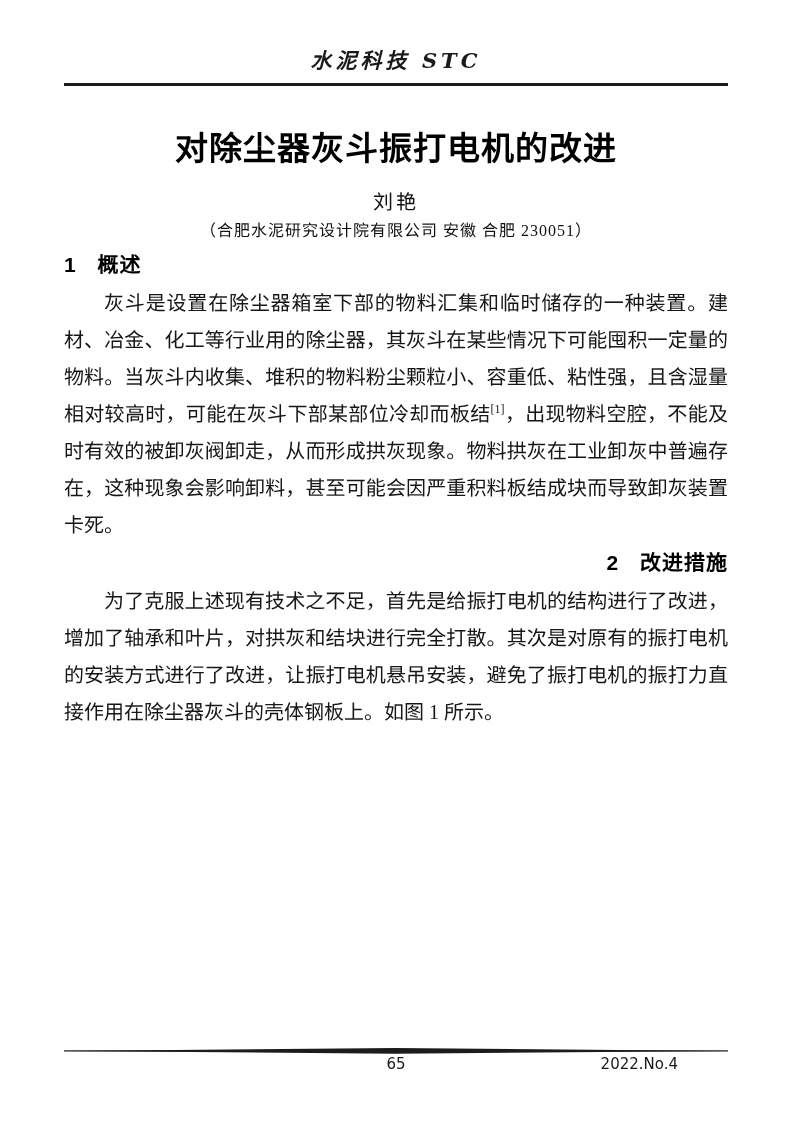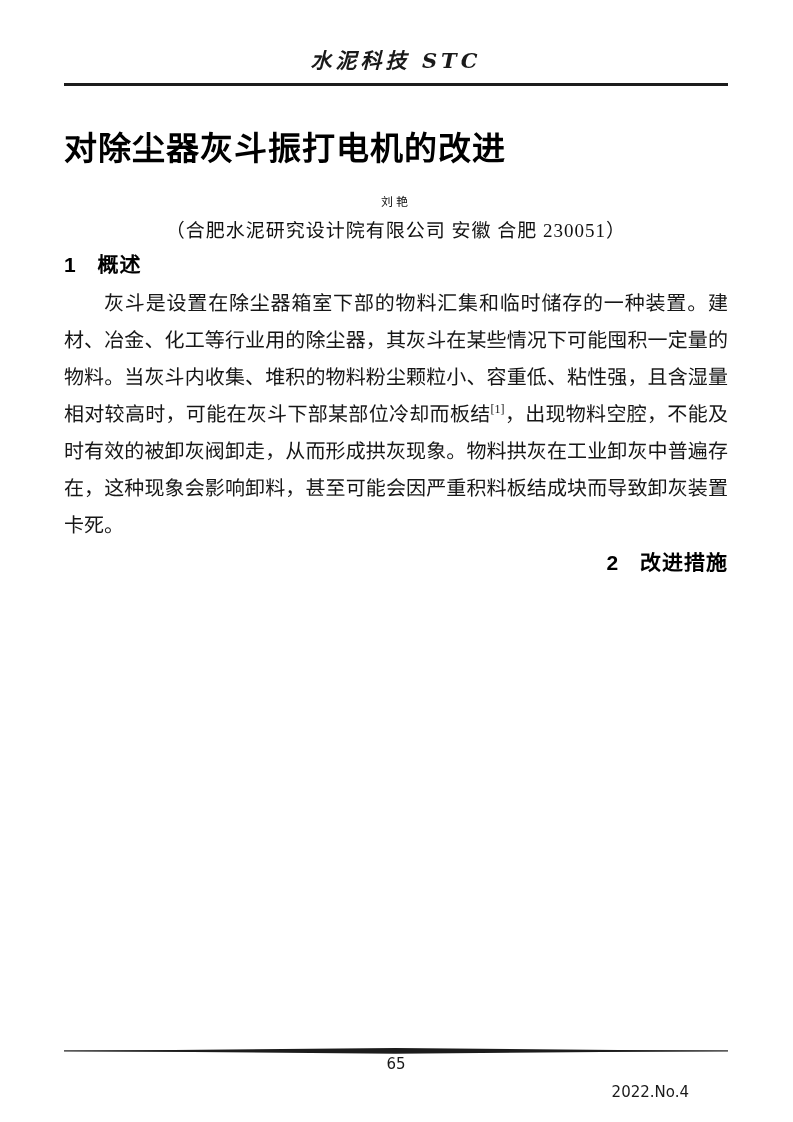--- a/index.html
+++ b/index.html
@@ -32,39 +32,39 @@
   }
   .header-rule {
     margin-top: 7px;
     height: 3px;
     background: #1c1c1c;
   }
 
   
   .article-title {
     margin-top: 42px;
-    text-align: left;
+    text-align: center;
     font-family: "Liberation Sans", "DejaVu Sans", sans-serif;
     font-weight: bold;
     font-size: 33px;
     letter-spacing: 1px;
     line-height: 42px;
     color: #000000;
   }
   .author-line {
     margin-top: 21px;
     text-align: center;
-    font-size: 12px;
+    font-size: 20px;
     letter-spacing: 3px;
     line-height: 22px;
   }
   .affiliation-line {
     margin-top: 5px;
     text-align: center;
-    font-size: 19px;
+    font-size: 16px;
     letter-spacing: 1px;
     line-height: 25px;
   }
 
   
   .section-heading {
     font-family: "Liberation Sans", "DejaVu Sans", sans-serif;
     font-weight: bold;
     font-size: 21px;
     line-height: 26px;
@@ -107,23 +107,22 @@
     font-size: 15px;
     color: #1a1a1a;
   }
   .footer-page-no {
     position: absolute;
     left: 0; right: 0;
     text-align: center;
   }
   .footer-issue {
     position: absolute;
-    right: 39px;
+    right: 50px;
     top: 0;
-    margin-top: 28px;
   }
 </style>
 </head>
 <body>
 
 <div class="page">
 
   <div class="journal-header">水泥科技 STC</div>
   <div class="header-rule"></div>
 
@@ -141,20 +140,21 @@
   <p class="body-para">
     <span>灰斗是设置在除尘器箱室下部的物料汇集和临时储存的一种装置。建材、冶金、化工等行业用的除尘器，其灰斗在某些情况下可能囤积一定量的物料。当灰斗内收集、堆积的物料粉尘颗粒小、容重低、粘性强，且含湿量相对较高时，可能在灰斗下部某部位冷却而板结</span><sup class="cite">[1]</sup><span>，出现物料空腔，不能及时有效的被卸灰阀卸走，从而形成拱灰现象。物料拱灰在工业卸灰中普遍存在，这种现象会影响卸料，甚至可能会因严重积料板结成块而导致卸灰装置卡死。</span>
   </p>
 
 
   <h2 class="section-heading" id="section-2-heading">
     <span class="sec-no">2</span>
     <span class="sec-title">改进措施</span>
   </h2>
 
+  <p class="body-para">为了克服上述现有技术之不足，首先是给振打电机的结构进行了改进，增加了轴承和叶片，对拱灰和结块进行完全打散。其次是对原有的振打电机的安装方式进行了改进，让振打电机悬吊安装，避免了振打电机的振打力直接作用在除尘器灰斗的壳体钢板上。如图 1 所示。</p>
 
   <div class="page-footer">
     <svg class="footer-rule" viewBox="0 0 663 6" preserveAspectRatio="none" aria-hidden="true">
       <rect x="0" y="2.3" width="663" height="1.2" fill="#1c1c1c"></rect>
       <polygon points="0,2.9 331,0 663,2.9 331,5.8" fill="#1c1c1c"></polygon>
     </svg>
     <div class="footer-row">
       <span class="footer-page-no">65</span>
       <span class="footer-issue">2022.No.4</span>
     </div>

